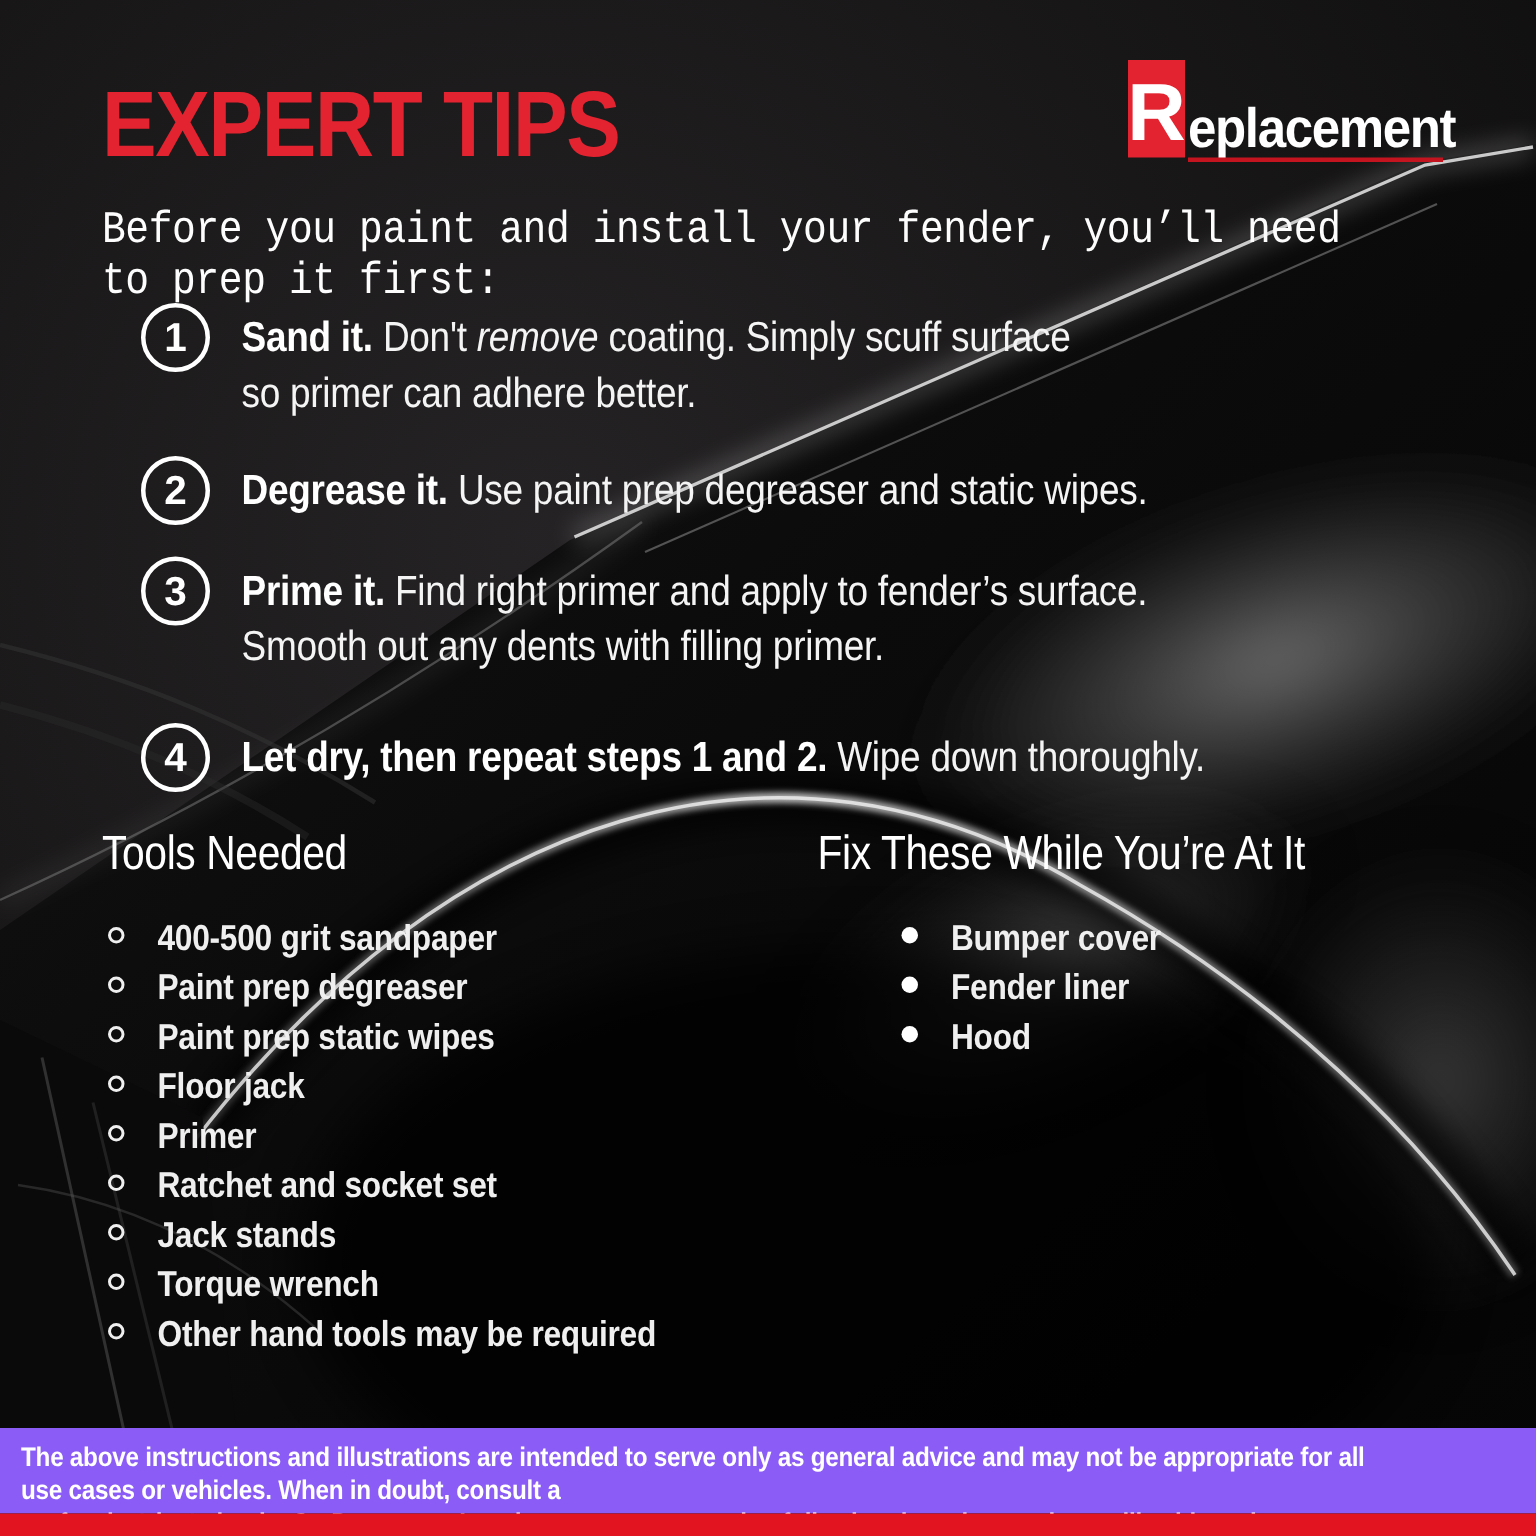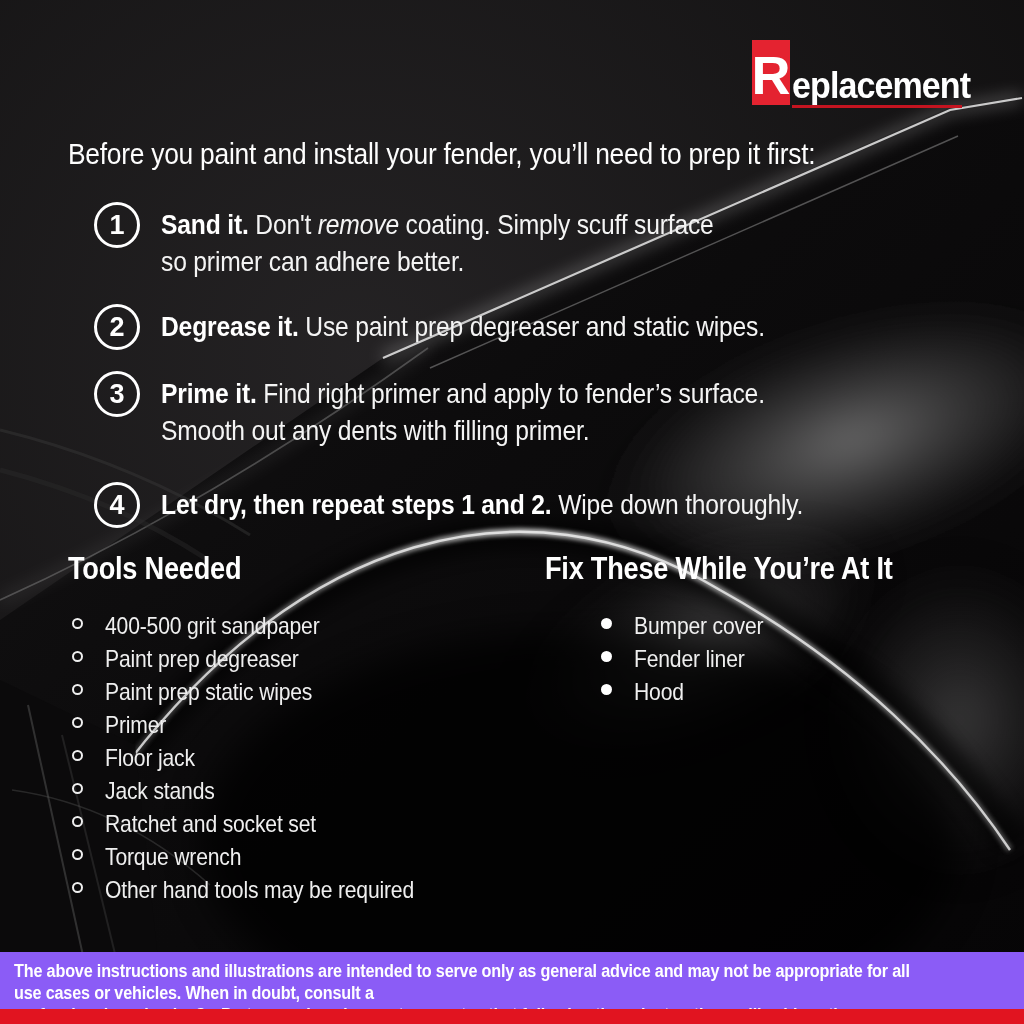--- a/index.html
+++ b/index.html
@@ -32,46 +32,46 @@
     position:absolute;left:40px;bottom:4px;
     color:#fff;font-weight:bold;font-size:37px;letter-spacing:-1px;line-height:1;
     transform:scaleX(.92);transform-origin:left bottom;white-space:nowrap;
   }
   .logo .underline{
     position:absolute;left:40px;bottom:0;width:170px;height:3px;background:#c41420;
   }
 
   .intro{
     position:absolute;left:68px;top:137px;
-    color:#fdfdfd;font-size:30px;letter-spacing:-.3px;
+    color:#fdfdfd;font-size:30px;letter-spacing:-.3px;font-family:Liberation Mono, monospace;
   }
 
   .step{position:absolute;left:94px;display:flex;align-items:flex-start;}
   .stepnum{
     flex:0 0 auto;width:46px;height:46px;border:3px solid #fff;border-radius:50%;
     box-sizing:border-box;display:flex;align-items:center;justify-content:center;
     color:#fff;font-weight:bold;font-size:27px;margin-top:2px;
   }
   .steptext{
     margin-left:21px;color:#f4f4f4;font-size:28px;line-height:37px;padding-top:6px;letter-spacing:-.2px;
   }
   .steptext b{color:#fff;}
   .steptext i{font-style:italic;}
   .s1{top:200px;} .s2{top:302px;} .s3{top:369px;} .s4{top:480px;}
 
   .colhead{
-    position:absolute;top:550px;color:#fff;font-weight:bold;font-size:32px;letter-spacing:-.3px;
+    position:absolute;top:550px;color:#fff;font-weight:normal;font-size:32px;letter-spacing:-.3px;
   }
   .colhead.left{left:68px;}
   .colhead.right{left:545px;}
 
   .list{position:absolute;top:609px;}
   .list.left{left:68px;}
   .list.right{left:545px;}
-  .li{display:flex;align-items:flex-start;min-height:33px;}
+  .li{display:flex;align-items:flex-start;min-height:33px;font-weight:bold;}
   .li .ring{
     flex:0 0 auto;width:11px;height:11px;border:2.5px solid #efefef;border-radius:50%;
     box-sizing:border-box;margin:9px 0 0 4px;
   }
   .li .dot{
     flex:0 0 auto;width:11px;height:11px;background:#fff;border-radius:50%;
     margin:9px 0 0 4px;
   }
   .li .txt{margin-left:22px;color:#efefef;font-size:24px;line-height:33px;letter-spacing:-.2px;}
   .sub{margin-left:52px;text-align:right;}
@@ -147,20 +147,23 @@
     <path d="M 28 705 L 98 1024" stroke="#4a4a4a" stroke-width="2" opacity="0.6"></path>
     <path d="M 62 735 L 132 1024" stroke="#333333" stroke-width="2" opacity="0.55"></path>
     <path d="M 12 790 Q 120 805 210 885" stroke="#555555" stroke-width="1.6" fill="none" opacity="0.4"></path>
 
     <path d="M 0 430 C 90 452 170 485 250 535" stroke="#3a3a3a" stroke-width="3" fill="none" opacity="0.45"></path>
     <path d="M 0 470 C 70 488 140 516 205 558" stroke="#2e2e2e" stroke-width="5" fill="none" opacity="0.4"></path>
   </svg>
 
   <div class="content">
 
+    <div class="title">
+      <span class="cx">EXPERT TIPS</span>
+    </div>
 
     <div class="logo">
       <div class="rbox">
         <span>R</span>
       </div>
       <div class="rest">eplacement</div>
       <div class="underline"></div>
     </div>
 
     <div class="intro">
@@ -204,33 +207,33 @@
       <div class="li">
           <span class="ring"></span>
           <span class="txt cx">Paint prep degreaser</span>
         </div>
       <div class="li">
           <span class="ring"></span>
           <span class="txt cx">Paint prep static wipes</span>
         </div>
       <div class="li">
           <span class="ring"></span>
+          <span class="txt cx">Floor jack</span>
+        </div>
+      <div class="li">
+          <span class="ring"></span>
           <span class="txt cx">Primer</span>
         </div>
       <div class="li">
           <span class="ring"></span>
-          <span class="txt cx">Floor jack</span>
+          <span class="txt cx">Ratchet and socket set</span>
         </div>
       <div class="li">
           <span class="ring"></span>
           <span class="txt cx">Jack stands</span>
-        </div>
-      <div class="li">
-          <span class="ring"></span>
-          <span class="txt cx">Ratchet and socket set</span>
         </div>
       <div class="li">
           <span class="ring"></span>
           <span class="txt cx">Torque wrench</span>
         </div>
       <div class="li">
           <span class="ring"></span>
           <span class="txt cx">Other hand tools may be required</span>
         </div>
     </div>

